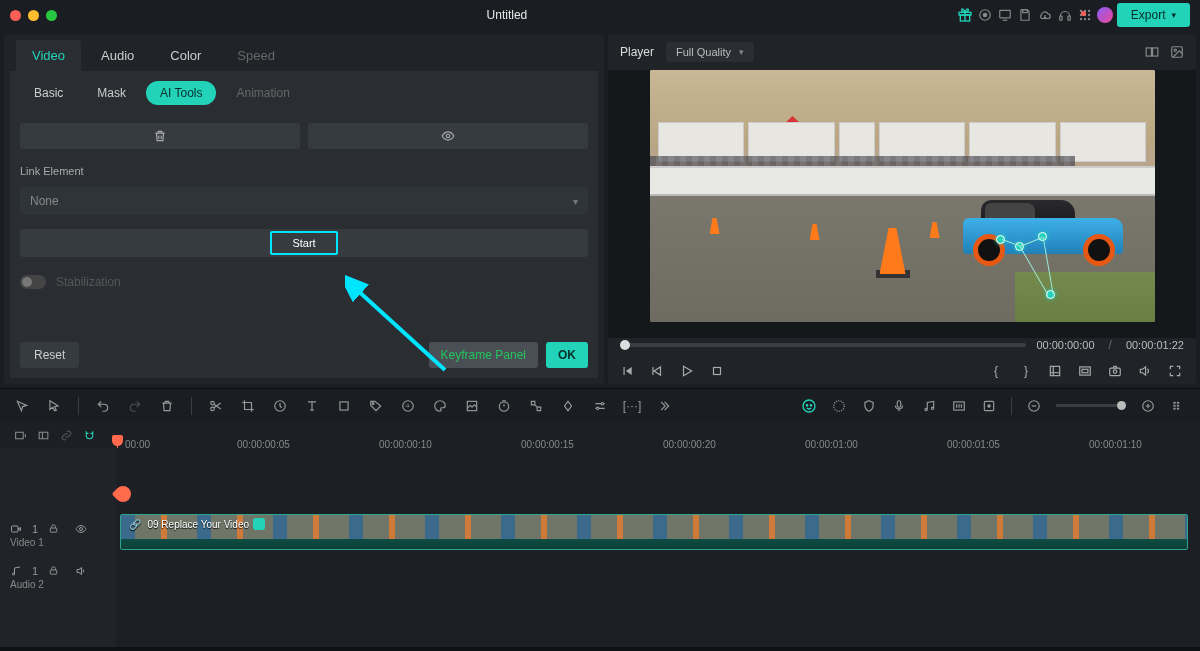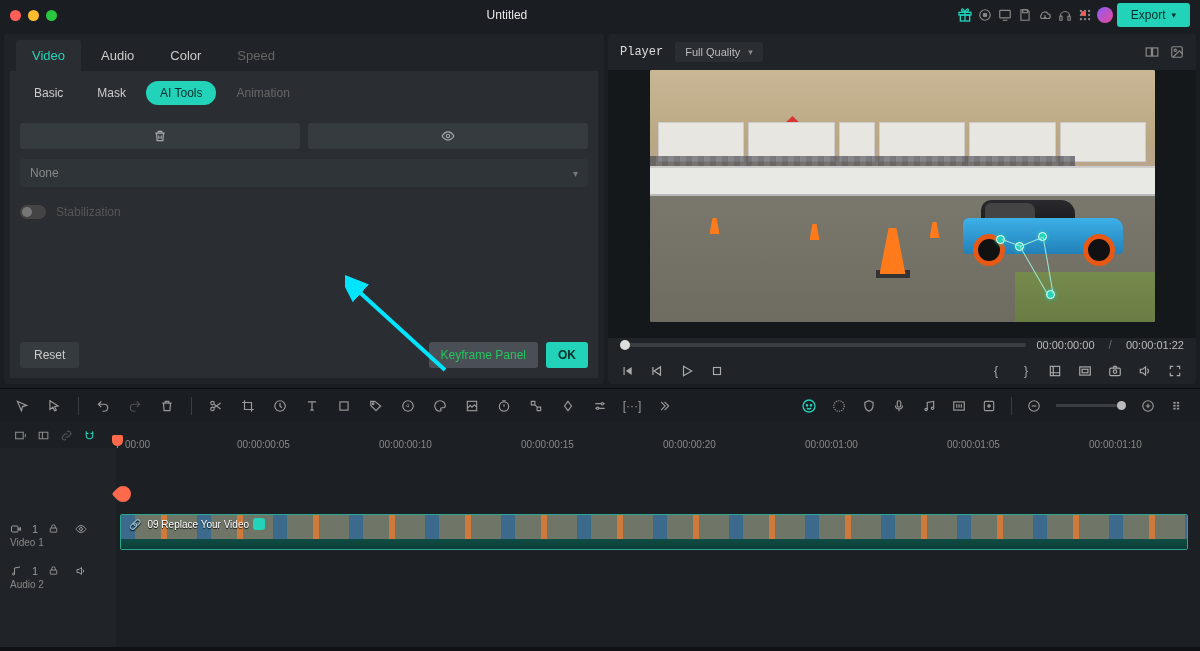--- a/index.html
+++ b/index.html
@@ -45,21 +45,21 @@
 .stab-toggle { width:26px;height:14px;background:#444;border-radius:10px;position:relative;}
 .stab-toggle::after{content:"";position:absolute;width:10px;height:10px;background:#777;border-radius:50%;top:2px;left:2px;}
 .panel-footer { display:flex; align-items:center; padding: 10px; gap: 8px; background:#2a2e33;}
 .reset-btn { background:#363b40; padding: 6px 14px; border-radius:3px; font-size:12px; color:#ccc;}
 .spacer { flex:1; }
 .kfpanel-btn { background:#4a4f55; padding: 6px 12px; border-radius:3px; font-size:12px; color:#22c55e;}
 .ok-btn { background:#22d3ba; color:#062e29; padding: 6px 12px; border-radius:3px; font-size:12px; font-weight:600;}
 .arrow-annot { position:absolute; left:345px; top:270px; pointer-events:none; z-index:50;}
 
 .player-bar { display:flex; align-items:center; gap:12px; padding: 8px 12px;}
-.player-label { font-size:12px; color:#ddd;font-family:Liberation Mono, monospace;}
+.player-label { font-size:12px; color:#ddd;}
 .quality { font-size:11px; color:#bbb; display:flex;align-items:center;gap:8px; background:#2a2e33; padding:4px 10px; border-radius:3px;}
 .quality .chev { font-size:9px; color:#888;}
 .player-right-icons { margin-left:auto; display:flex; gap:10px; color:#888;}
 .preview { flex:1; background:#15181b; display:flex; align-items:flex-start; justify-content:center; padding: 0;}
 .preview-img { width: 505px; height: 252px; position:relative; overflow:hidden; border-radius:2px;
   background: linear-gradient(to bottom, #d4d6d8 0%, #d4d6d8 30%, #b8a58a 30%, #b8a58a 45%, #9d9385 45%, #9d9385 55%, #6a6a62 55%, #757363 100%);
 }
 .dirt { position:absolute; top:0;left:0;right:0;height:78px; background:linear-gradient(#c9b795,#b8a581);}
 .bldgs { position:absolute; top:52px; left:0; right:0; display:flex; gap:4px; padding:0 8px;}
 .bld { background:#e8e6e0; height:40px; flex:1; border:1px solid #ccc;}
@@ -212,22 +212,26 @@
               <path d="M4 7h16M9 7V4h6v3M6 7l1 13h10l1-13M10 11v6M14 11v6"></path>
             </svg>
         </div>
         <div class="wide-btn">
           <svg width="16" height="14" viewBox="0 0 24 24" fill="none" stroke="currentColor" stroke-width="2">
               <path d="M2 12s4-7 10-7 10 7 10 7-4 7-10 7S2 12 2 12z"></path>
               <circle cx="12" cy="12" r="3"></circle>
             </svg>
         </div>
       </div>
+      <div class="section-label">Link Element</div>
       <div class="select-none">
         <span>None</span>
+      </div>
+      <div class="start-row">
+        <div class="start-btn">Start</div>
       </div>
       <div class="stab-row">
         <div class="stab-toggle"></div>
         <div>Stabilization</div>
       </div>
     </div>
     <div class="panel-footer">
       <div class="reset-btn">Reset</div>
       <div class="spacer"></div>
       <div class="kfpanel-btn">Keyframe Panel</div>

